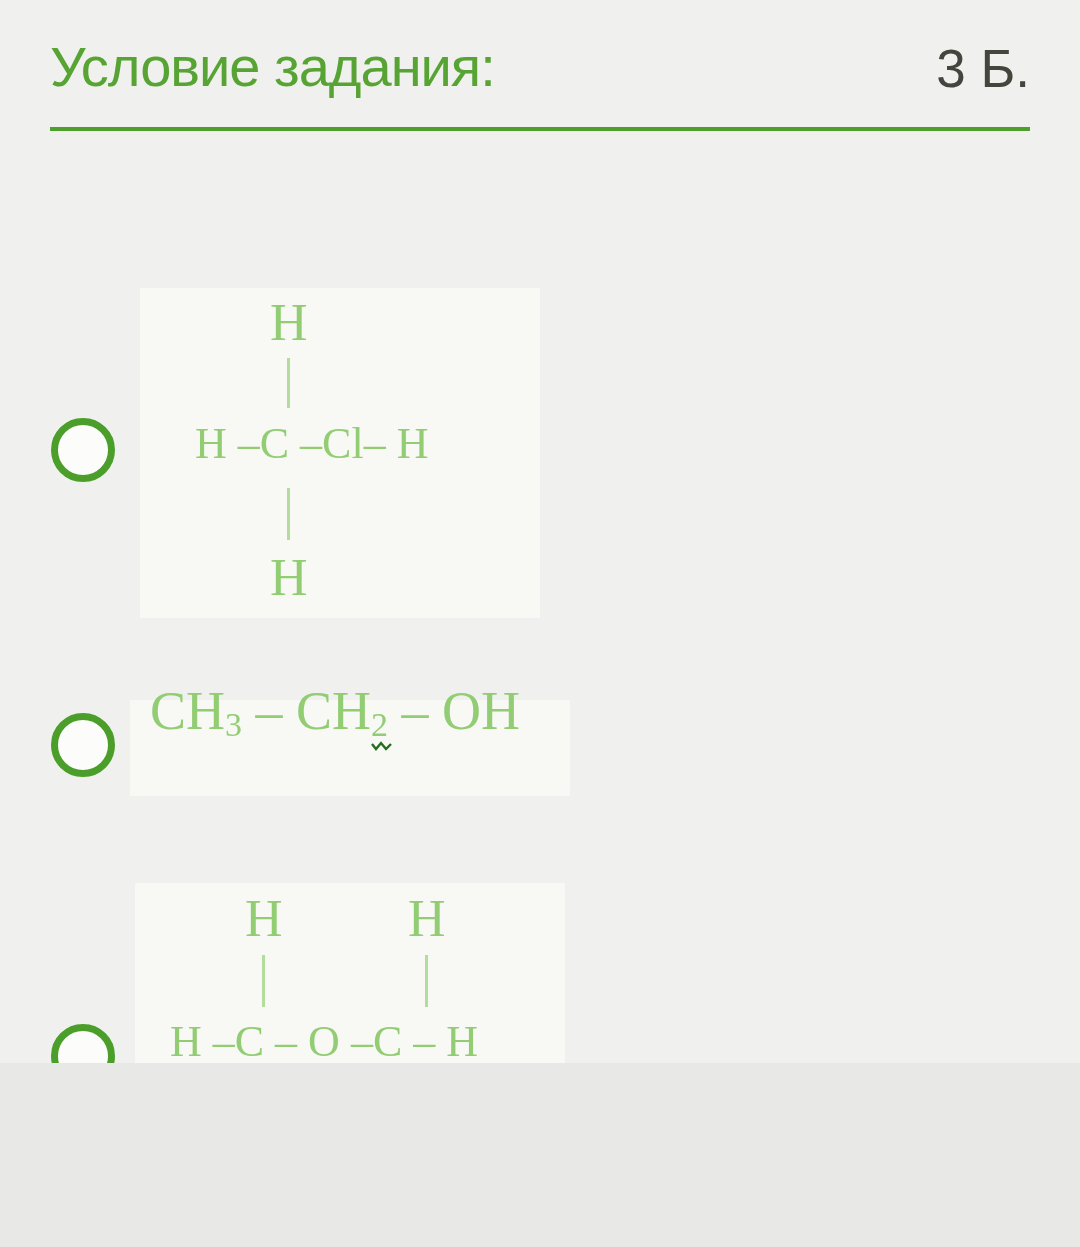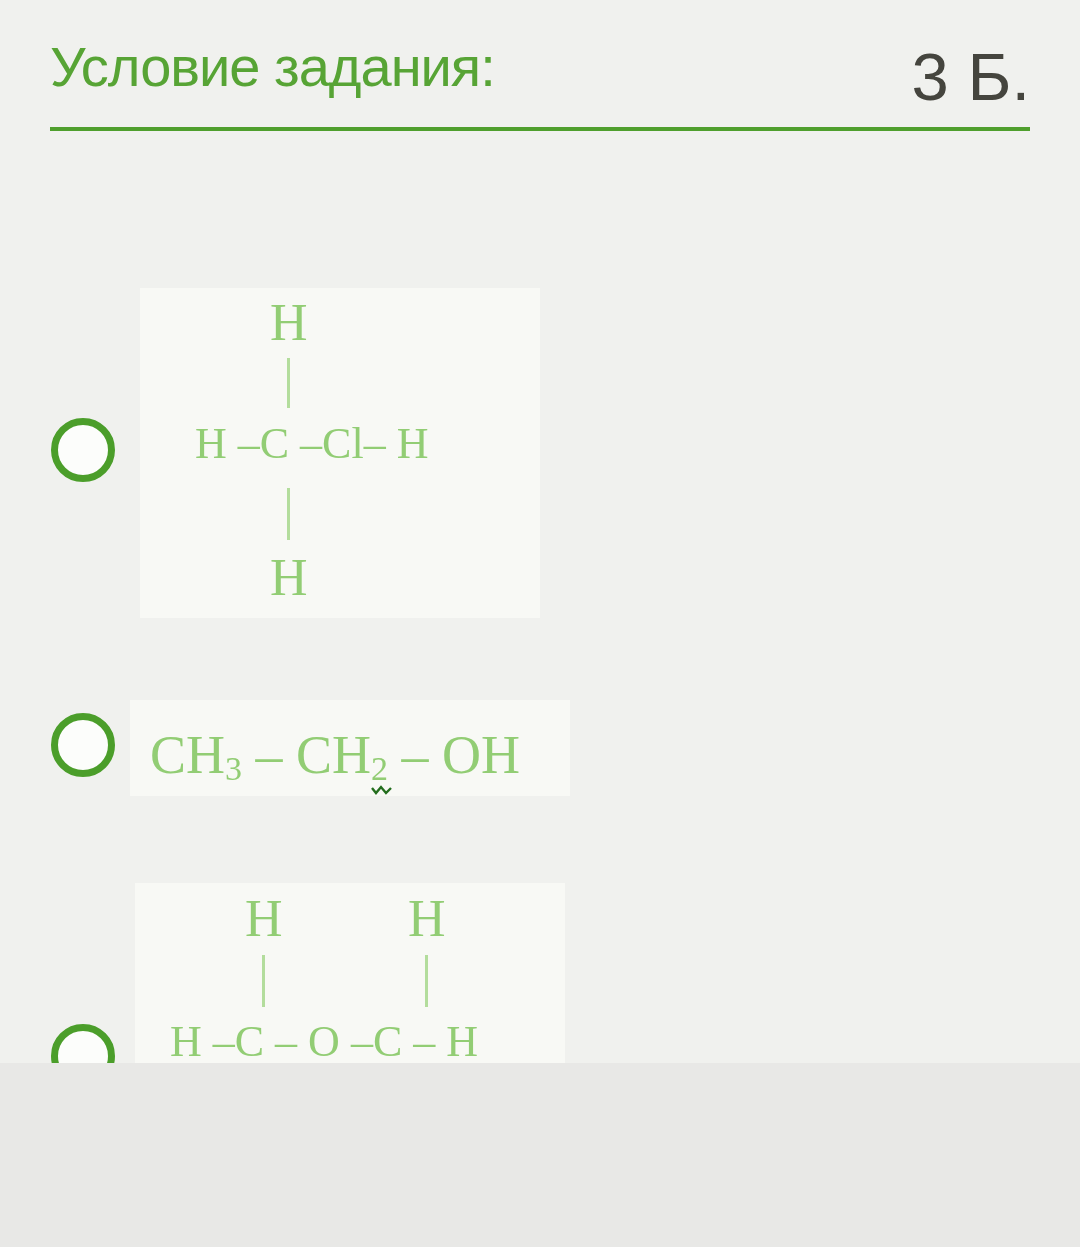--- a/index.html
+++ b/index.html
@@ -9,21 +9,21 @@
     background:#f0f1ee; overflow:hidden; margin:0 auto;text-align:right;
   }
   
   .title {
     position:absolute; left:50px; top:34px;
     font-size:56px; font-weight:400; letter-spacing:-1px;
     color:#57a435; margin:0;
   }
   .points {
     position:absolute; right:50px; top:38px;
-    font-size:67px; font-weight:400; color:#45453e;
+    font-size:53px; font-weight:400; color:#45453e;
   }
   .divider {
     position:absolute; left:50px; top:127px; width:980px; height:4px;
     background:#4f9f2d;
   }
   
   .question {
     position:absolute; left:50px; top:194px;
     font-size:40px; color:#52524c; margin:0; letter-spacing:-0.5px;
   }
@@ -70,21 +70,21 @@
       <div class="vbond" style="left:287px; top:358px; height:50px;"></div>
       <span class="frow" style="left:195px; top:422px;">H –C –Cl– H</span>
       <div class="vbond" style="left:287px; top:488px; height:52px;"></div>
       <span class="atom" style="left:270px; top:552px;">H</span>
     </div>
   </div>
 
   <div>
     <span class="radio" style="left:51px; top:713px;"></span>
     <div class="imgback" style="left:130px; top:700px; width:440px; height:96px;"></div>
-    <div class="formula" style="left:150px; top:728px;">
+    <div class="formula" style="left:150px; top:684px;">
       <span>CH</span><sub>3</sub><span class="dash"> – </span><span>CH</span><span class="subwrap"><sub>2</sub><svg class="squiggle" width="22" height="12" viewBox="0 0 22 12">
             <polyline points="1,4 5,9 10,3 15,9 20,4" fill="none" stroke="#236e1d" stroke-width="2.4"></polyline>
           </svg></span><span class="dash"> – </span><span>OH</span>
     </div>
   </div>
 
   <div>
     <span class="radio" style="left:51px; top:1024px;"></span>
     <div class="imgback" style="left:135px; top:883px; width:430px; height:325px;"></div>
     <div>

